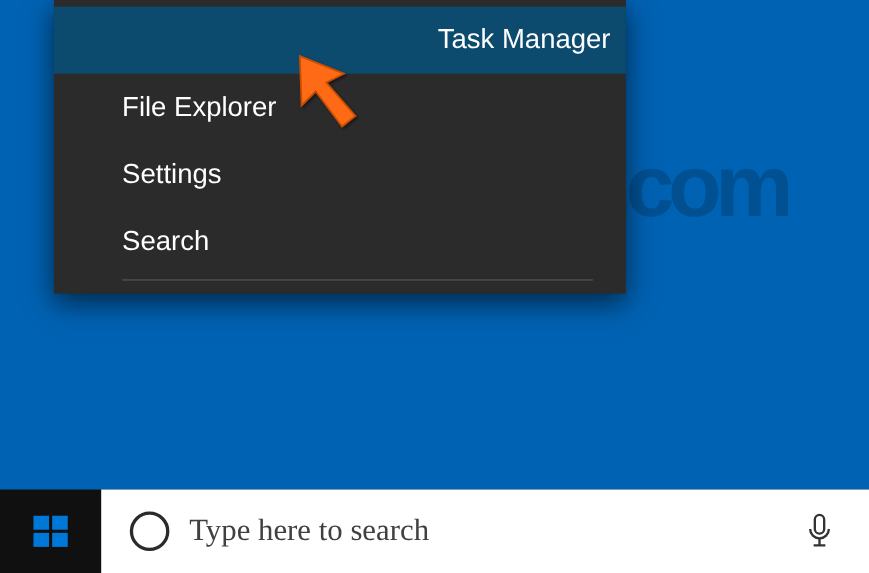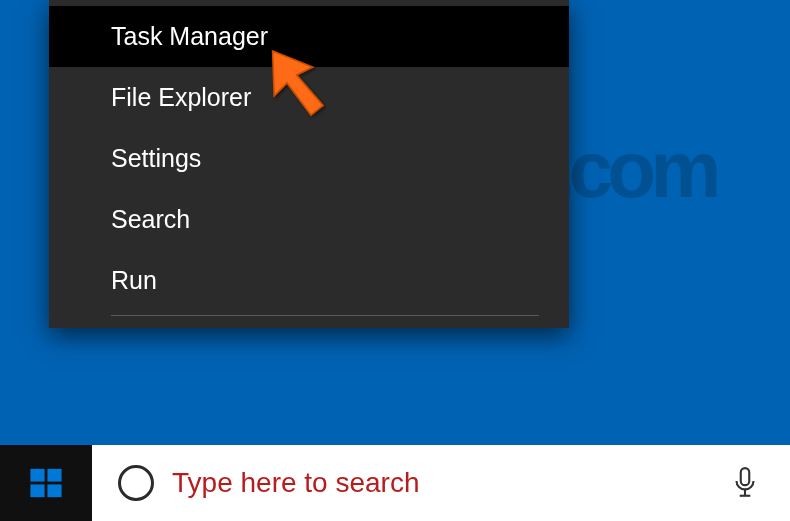--- a/index.html
+++ b/index.html
@@ -53,22 +53,23 @@
   }
   .search-icon-circle {
     width: 36px; height: 36px;
     border: 3px solid #2b2b2b;
     border-radius: 50%;
     margin-left: 6px;
   }
   .search-placeholder {
     flex: 1;
     font-size: 28px;
-    color: #b91c1c;
+    color: #404040;
     font-weight: 400;
+    font-family: Liberation Serif, serif;
   }
   .mic-button {
     width: 50px;
     display: flex;
     align-items: center;
     justify-content: center;
     cursor: pointer;
   }
 
   
@@ -86,21 +87,21 @@
     padding: 16px 14px 16px 62px;
     font-size: 25px;
     color: #ffffff;
     font-weight: 400;
     cursor: pointer;
     position: relative;
     display: flex;
     align-items: center;
     justify-content: space-between;
   }
-  .menu-item.hovered { background: #000000; }
+  .menu-item.hovered { background: #0c4a6e; justify-content: flex-end; }
   .menu-sep {
     border: none;
     border-top: 1px solid #5a5a5a;
     margin: 4px 30px 4px 62px;
   }
   .submenu-arrow {
     margin-right: 10px;
   }
 
   
@@ -154,23 +155,20 @@
   </div>
   <div class="menu-item">
     <span>File Explorer</span>
   </div>
   <div class="menu-item">
     <span>Settings</span>
   </div>
   <div class="menu-item">
     <span>Search</span>
   </div>
-  <div class="menu-item">
-    <span>Run</span>
-  </div>
   <hr class="menu-sep">
 </div>
 
 <svg class="pointer-arrow" viewBox="0 0 100 100">
   <defs>
     <filter id="ds" x="-20%" y="-20%" width="140%" height="140%">
       <feDropShadow dx="2" dy="2" stdDeviation="2" flood-opacity="0.5"></feDropShadow>
     </filter>
   </defs>
   <path d="M12 10 L62 30 L42 40 L75 78 L60 90 L30 50 L14 66 Z" fill="#ff6a13" stroke="#cc4e00" stroke-width="2" filter="url(#ds)"></path>

